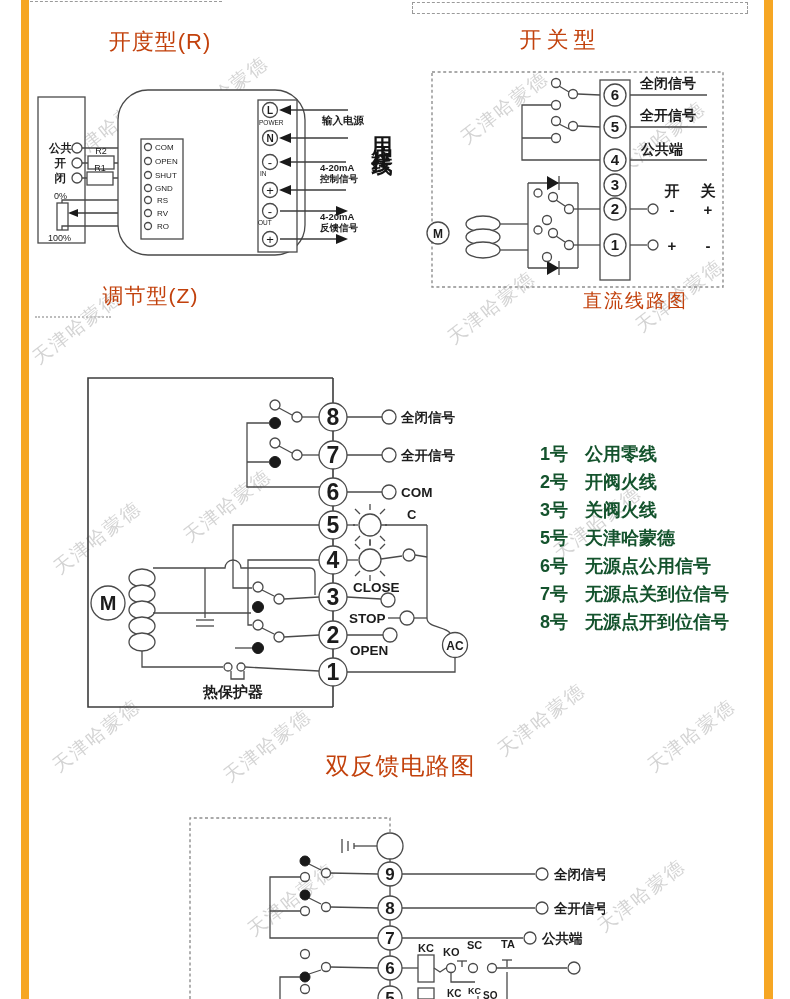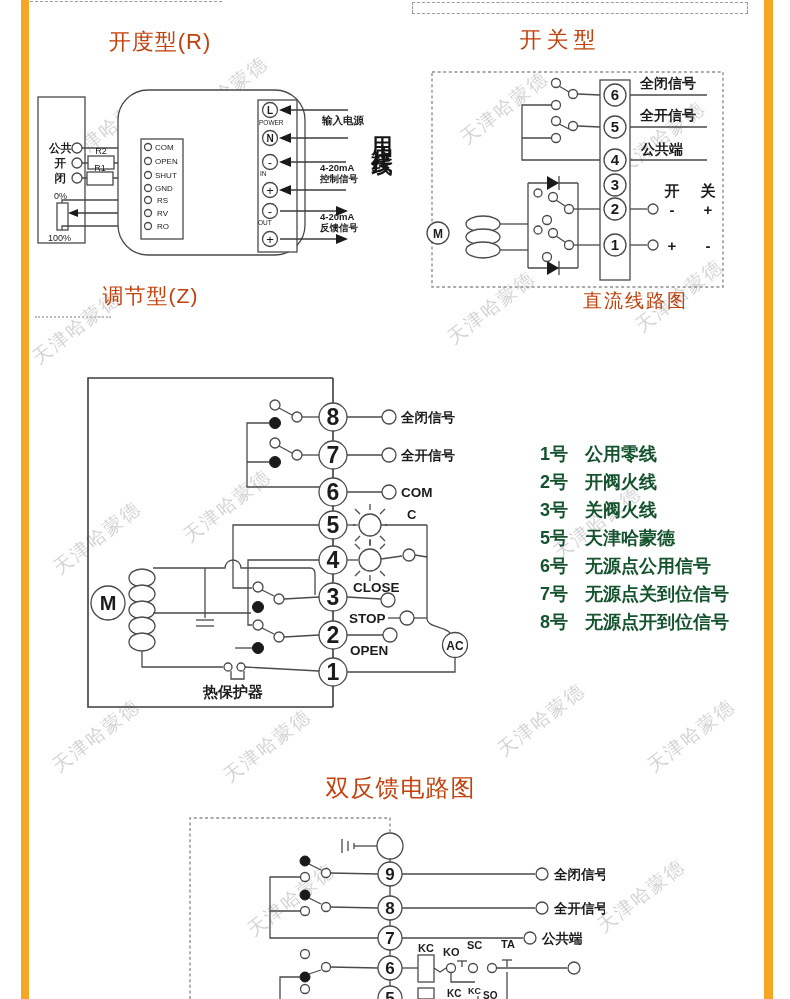--- a/index.html
+++ b/index.html
@@ -8,21 +8,21 @@
   .bar{position:absolute;top:0;height:999px;background:#F6A623;}
   .bar-left{left:21px;width:8px;}
   .bar-right{left:764px;width:9px;}
   .dash-h{position:absolute;border-top:1.6px dashed #9a9a9a;height:0;}
   .dash-v{position:absolute;border-left:1.6px dashed #9a9a9a;width:0;}
   .title{position:absolute;text-align:center;font-weight:400;color:#c2410c;letter-spacing:1px;}
   .t-regulating{left:55px;top:27px;width:210px;font-size:22px;}
   .t-adjust{left:58px;top:282px;width:185px;font-size:21px;}
   .t-switch{left:460px;top:25px;width:200px;font-size:22px;letter-spacing:5px;}
   .t-dc{left:483px;top:288px;width:205px;font-size:19px;letter-spacing:2px;text-align:right;}
-  .t-dual{left:283px;top:750px;width:235px;font-size:24px;letter-spacing:1px;margin-top:22px;}
+  .t-dual{left:283px;top:750px;width:235px;font-size:24px;letter-spacing:1px;}
   .user-wiring{position:absolute;left:366px;top:120px;width:30px;height:108px;
       writing-mode:vertical-rl;font-size:21px;font-weight:700;letter-spacing:6px;color:#141414;}
   .legend{position:absolute;left:540px;top:440px;width:215px;}
   .legend-row{height:28px;line-height:28px;font-size:18px;font-weight:600;color:#14532d;white-space:nowrap;}
   .legend-no{display:inline-block;min-width:36px;}
   .legend-text{display:inline-block;margin-left:9px;}
   .wm{position:absolute;font-size:19px;letter-spacing:2px;color:#c9c9c9;opacity:.8;
       transform:rotate(-38deg);transform-origin:left top;white-space:nowrap;pointer-events:none;}
   .artifact{position:absolute;left:35px;top:316px;width:76px;border-top:2px dotted #bdbdbd;}
   svg{position:absolute;overflow:hidden;}

